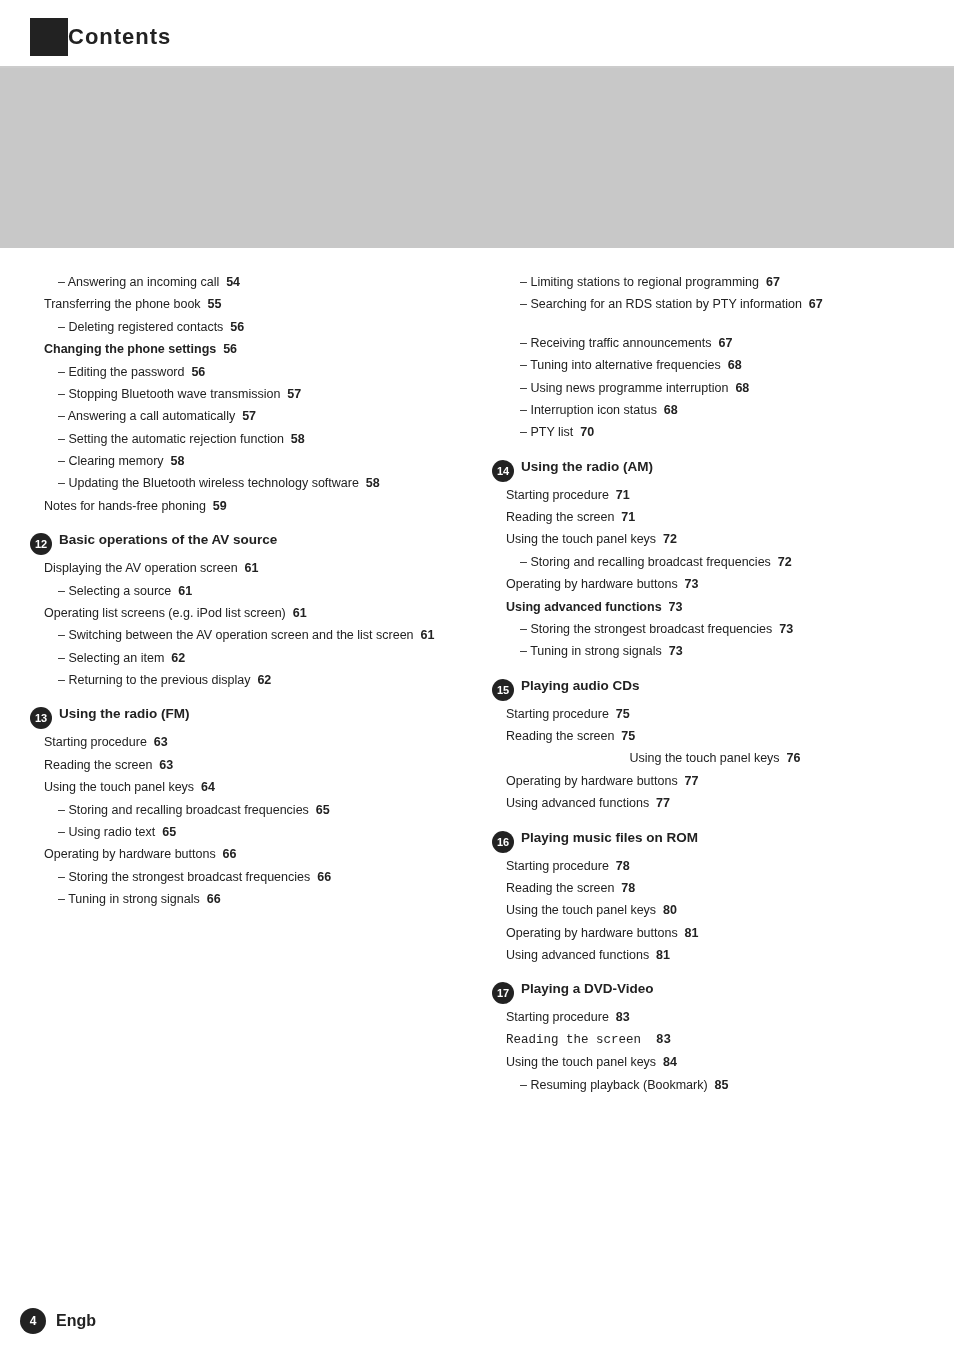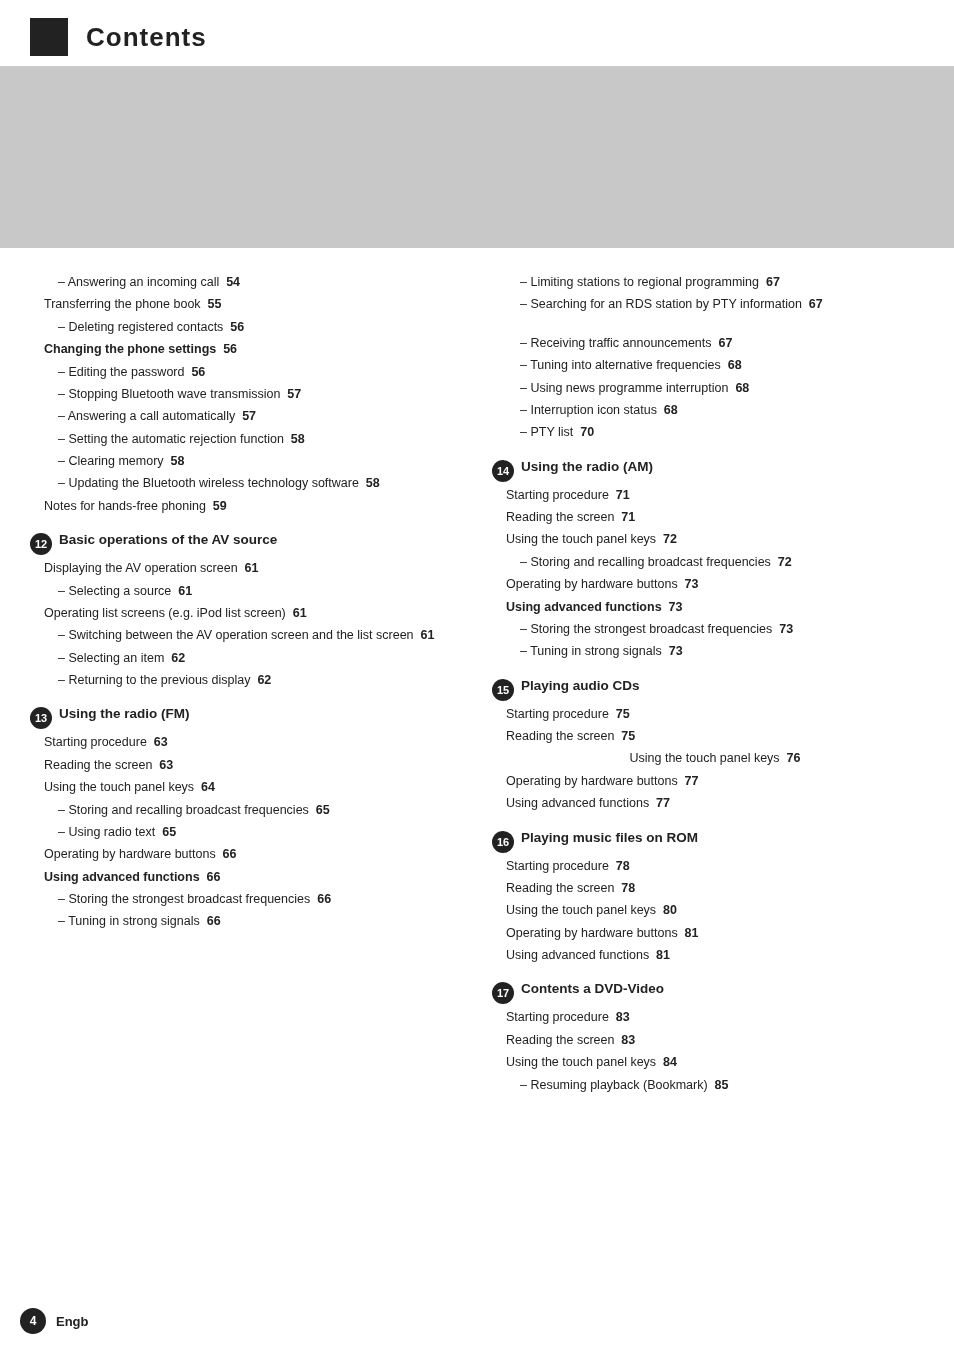--- a/index.html
+++ b/index.html
@@ -31,24 +31,23 @@
       width: 38px;
       height: 38px;
       display: flex;
       align-items: center;
       justify-content: center;
       font-size: 13px;
       font-weight: bold;
       flex-shrink: 0;
     }
     .header-title {
-      font-size: 26px;
-      font-weight: bold;
-      color: #222;
-      margin-left: 18px;
+      font-size: 22px;
+      font-weight: bold;
+      color: #222;
       letter-spacing: 1px;
     }
     
     .top-gray {
       background: #c8c8c8;
       height: 180px;
       width: 100%;
     }
     
     .content {
@@ -118,21 +117,21 @@
       border-radius: 50%;
       width: 26px;
       height: 26px;
       display: flex;
       align-items: center;
       justify-content: center;
       font-size: 12px;
       font-weight: bold;
     }
     .footer-lang {
-      font-size: 13px;
+      font-size: 16px;
       color: #222;
       font-weight: bold;
     }
   </style>
 </head>
 <body>
 
 <div class="page">
 
   <div class="header">
@@ -172,21 +171,20 @@
           <div class="section-header">
             <div class="section-circle">13</div>
             <span class="section-title">Using the radio (FM)</span>
           </div>
           <div class="entry" style="padding-left: 14px;"><span class="entry-text">Starting procedure&nbsp;&nbsp;<span class="entry-num">63</span></span></div>
           <div class="entry" style="padding-left: 14px;"><span class="entry-text">Reading the screen&nbsp;&nbsp;<span class="entry-num">63</span></span></div>
           <div class="entry" style="padding-left: 14px;"><span class="entry-text">Using the touch panel keys&nbsp;&nbsp;<span class="entry-num">64</span></span></div>
           <div class="entry" style="padding-left: 28px;"><span class="entry-text">– Storing and recalling broadcast frequencies&nbsp;&nbsp;<span class="entry-num">65</span></span></div>
           <div class="entry" style="padding-left: 28px;"><span class="entry-text">– Using radio text&nbsp;&nbsp;<span class="entry-num">65</span></span></div>
           <div class="entry" style="padding-left: 14px;"><span class="entry-text">Operating by hardware buttons&nbsp;&nbsp;<span class="entry-num">66</span></span></div>
-          <div class="entry" style="padding-left: 14px;"><span class="entry-text" style="font-weight: bold;">Using advanced functions&nbsp;&nbsp;<span class="entry-num">66</span></span></div>
           <div class="entry" style="padding-left: 28px;"><span class="entry-text">– Storing the strongest broadcast frequencies&nbsp;&nbsp;<span class="entry-num">66</span></span></div>
           <div class="entry" style="padding-left: 28px;"><span class="entry-text">– Tuning in strong signals&nbsp;&nbsp;<span class="entry-num">66</span></span></div>
         </div>
       </div>
 
     <div class="col-right" id="right-col">
         <div class="entry" style="padding-left: 28px;"><span class="entry-text">– Limiting stations to regional programming&nbsp;&nbsp;<span class="entry-num">67</span></span></div>
         <div class="entry" style="padding-left: 28px;"><span class="entry-text">– Searching for an RDS station by PTY information&nbsp;&nbsp;<span class="entry-num">67</span></span></div>
         <div class="entry" style="padding-left: 28px; margin-top: 18px;"><span class="entry-text">– Receiving traffic announcements&nbsp;&nbsp;<span class="entry-num">67</span></span></div>
         <div class="entry" style="padding-left: 28px;"><span class="entry-text">– Tuning into alternative frequencies&nbsp;&nbsp;<span class="entry-num">68</span></span></div>
@@ -225,24 +223,24 @@
           </div>
           <div class="entry" style="padding-left: 14px;"><span class="entry-text">Starting procedure&nbsp;&nbsp;<span class="entry-num">78</span></span></div>
           <div class="entry" style="padding-left: 14px;"><span class="entry-text">Reading the screen&nbsp;&nbsp;<span class="entry-num">78</span></span></div>
           <div class="entry" style="padding-left: 14px;"><span class="entry-text">Using the touch panel keys&nbsp;&nbsp;<span class="entry-num">80</span></span></div>
           <div class="entry" style="padding-left: 14px;"><span class="entry-text">Operating by hardware buttons&nbsp;&nbsp;<span class="entry-num">81</span></span></div>
           <div class="entry" style="padding-left: 14px;"><span class="entry-text">Using advanced functions&nbsp;&nbsp;<span class="entry-num">81</span></span></div>
         </div>
         <div>
           <div class="section-header">
             <div class="section-circle">17</div>
-            <span class="section-title">Contents a DVD-Video</span>
+            <span class="section-title">Playing a DVD-Video</span>
           </div>
           <div class="entry" style="padding-left: 14px;"><span class="entry-text">Starting procedure&nbsp;&nbsp;<span class="entry-num">83</span></span></div>
-          <div class="entry" style="padding-left: 14px;"><span class="entry-text">Reading the screen&nbsp;&nbsp;<span class="entry-num">83</span></span></div>
+          <div class="entry" style="padding-left: 14px; font-family: Liberation Mono, monospace;"><span class="entry-text">Reading the screen&nbsp;&nbsp;<span class="entry-num">83</span></span></div>
           <div class="entry" style="padding-left: 14px;"><span class="entry-text">Using the touch panel keys&nbsp;&nbsp;<span class="entry-num">84</span></span></div>
           <div class="entry" style="padding-left: 28px;"><span class="entry-text">– Resuming playback (Bookmark)&nbsp;&nbsp;<span class="entry-num">85</span></span></div>
         </div>
       </div>
   </div>
 
   <div class="footer">
     <div class="footer-page">4</div>
     <span class="footer-lang">Engb</span>
   </div>

